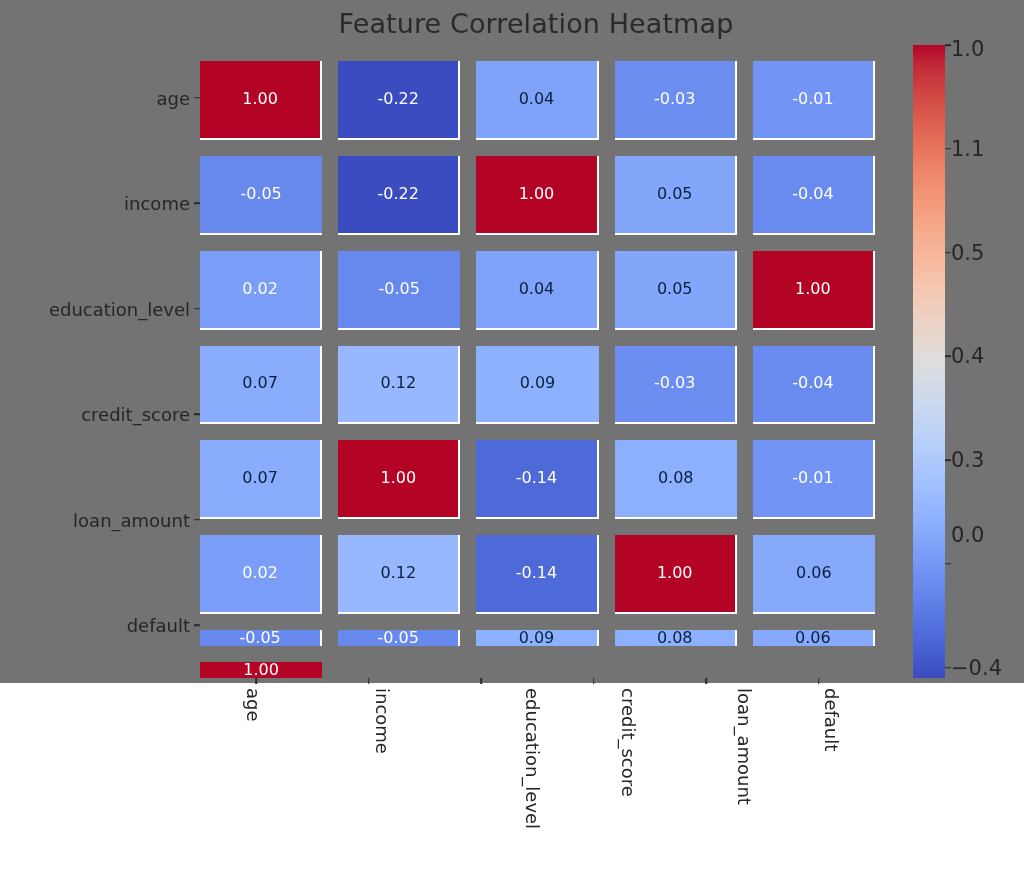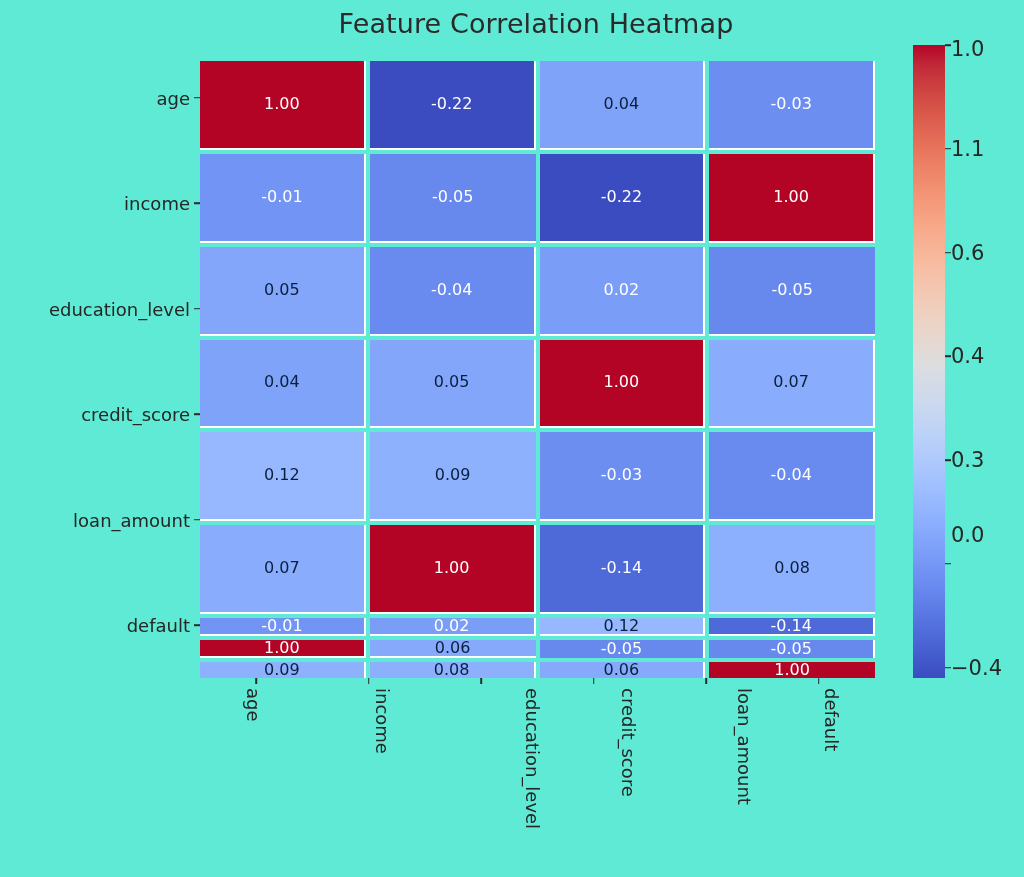--- a/index.html
+++ b/index.html
@@ -14,22 +14,22 @@
     overflow: hidden;
     font-family: "DejaVu Sans", sans-serif;
     -webkit-font-smoothing: antialiased;
   }
 
   
   #figure {
     position: absolute;
     left: 0; top: 0;
     width: 1024px;
-    height: 877px;
-    background: #5eead4;
+    height: 683px;
+    background: #737373;
   }
 
   
   #chart-title {
     position: absolute;
     left: 0;
     top: 8px;
     width: 1024px;
     text-align: center;
     font-size: 27px;
@@ -46,23 +46,23 @@
     position: absolute;
     left: 200px;
     top: 45px;
     width: 675px;
     height: 633px;
   }
   #heatmap-grid {
     position: absolute;
     inset: 0;
     display: grid;
-    grid-template-columns: repeat(4, 1fr);
+    grid-template-columns: repeat(5, 1fr);
     grid-template-rows: repeat(6, 1fr);
-    gap: 4px;
+    gap: 16px;
     margin-top: 16px;
   }
   .hm-cell {
     position: relative;
     display: flex;
     align-items: center;
     justify-content: center;
     box-sizing: border-box;
     border-right: 2px solid #ffffff;
     border-bottom: 2px solid #ffffff;
@@ -337,20 +337,20 @@
       <div class="cbtick" style="top: 103.77px;"></div>
       <div class="cbtick" style="top: 207.541px;"></div>
       <div class="cbtick" style="top: 311.311px;"></div>
       <div class="cbtick" style="top: 415.082px;"></div>
       <div class="cbtick" style="top: 518.852px;"></div>
       <div class="cbtick" style="top: 622.623px;"></div>
     </div>
   <div id="colorbar-labels">
       <div class="cblab" style="top: 4px;">1.0</div>
       <div class="cblab" style="top: 103.77px;">1.1</div>
-      <div class="cblab" style="top: 207.541px;">0.6</div>
+      <div class="cblab" style="top: 207.541px;">0.5</div>
       <div class="cblab" style="top: 311.311px;">0.4</div>
       <div class="cblab" style="top: 415.082px;">0.3</div>
       <div class="cblab" style="top: 490px;">0.0</div>
       <div class="cblab" style="top: 622.623px;">−0.4</div>
     </div>
 
 </div>
 
 </body></html>

